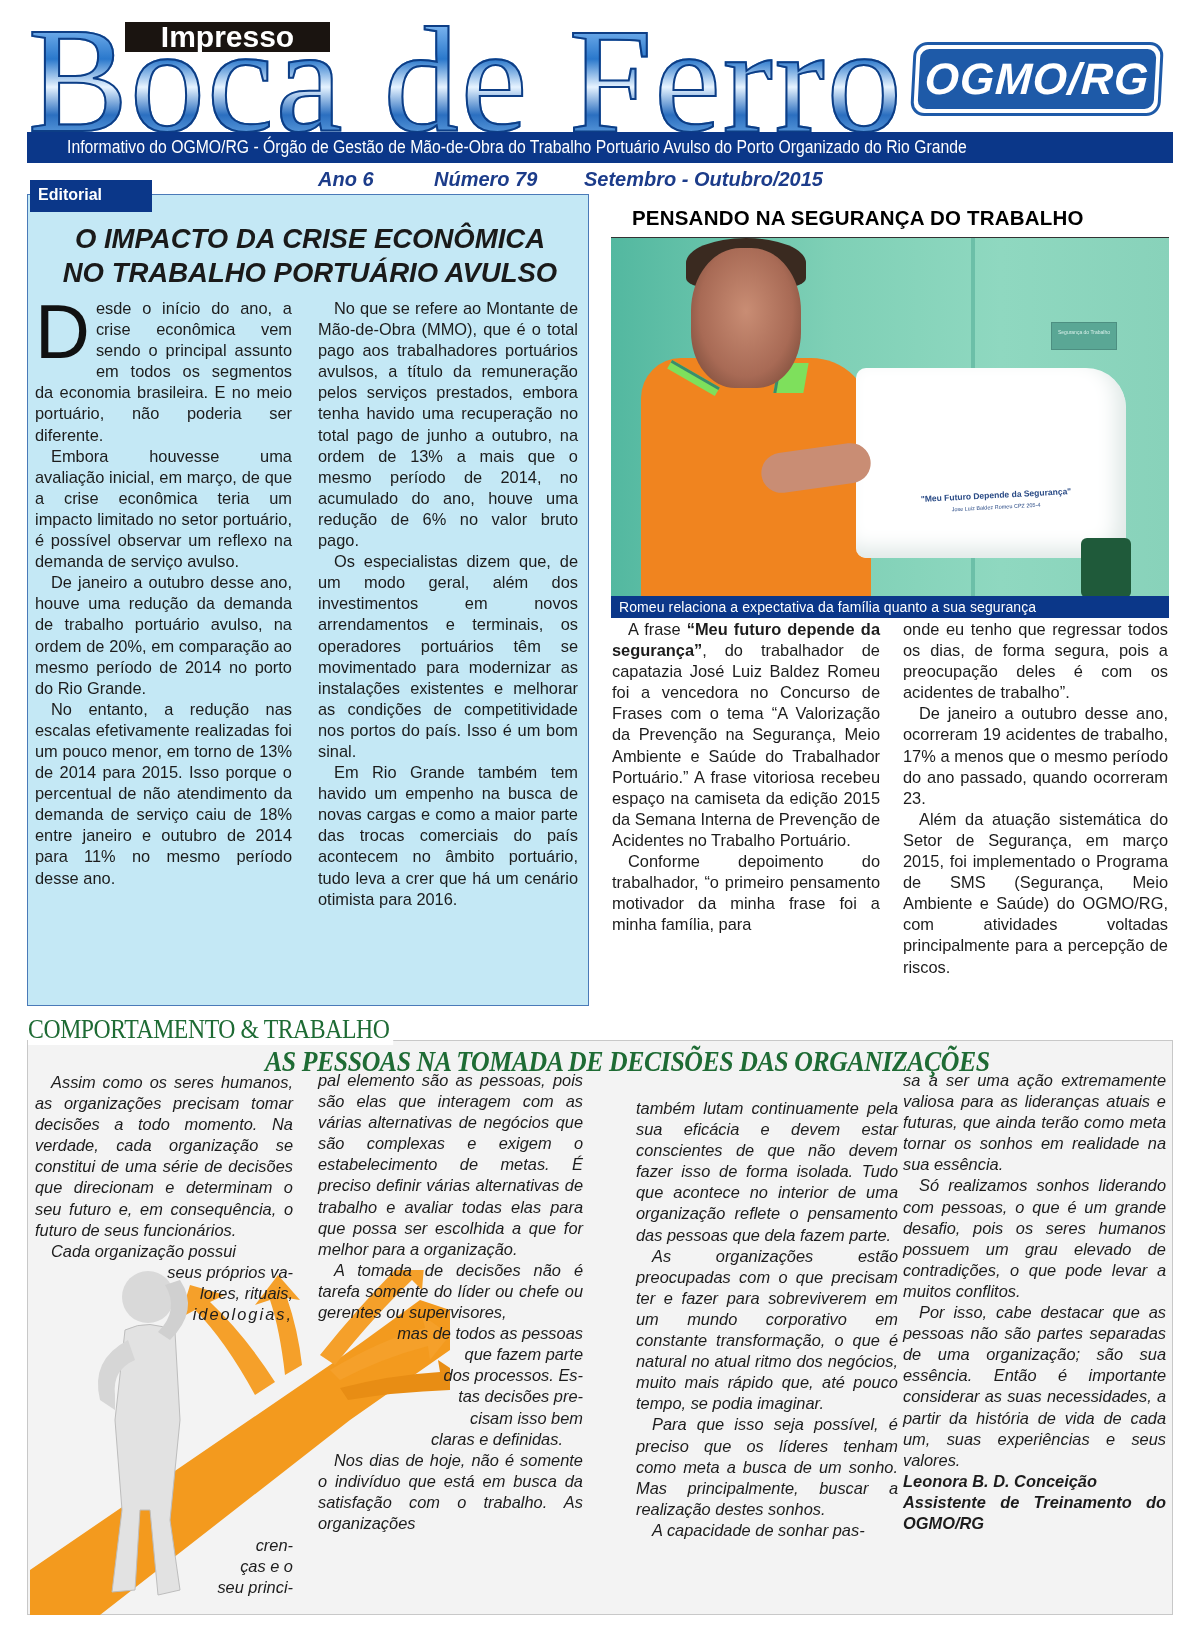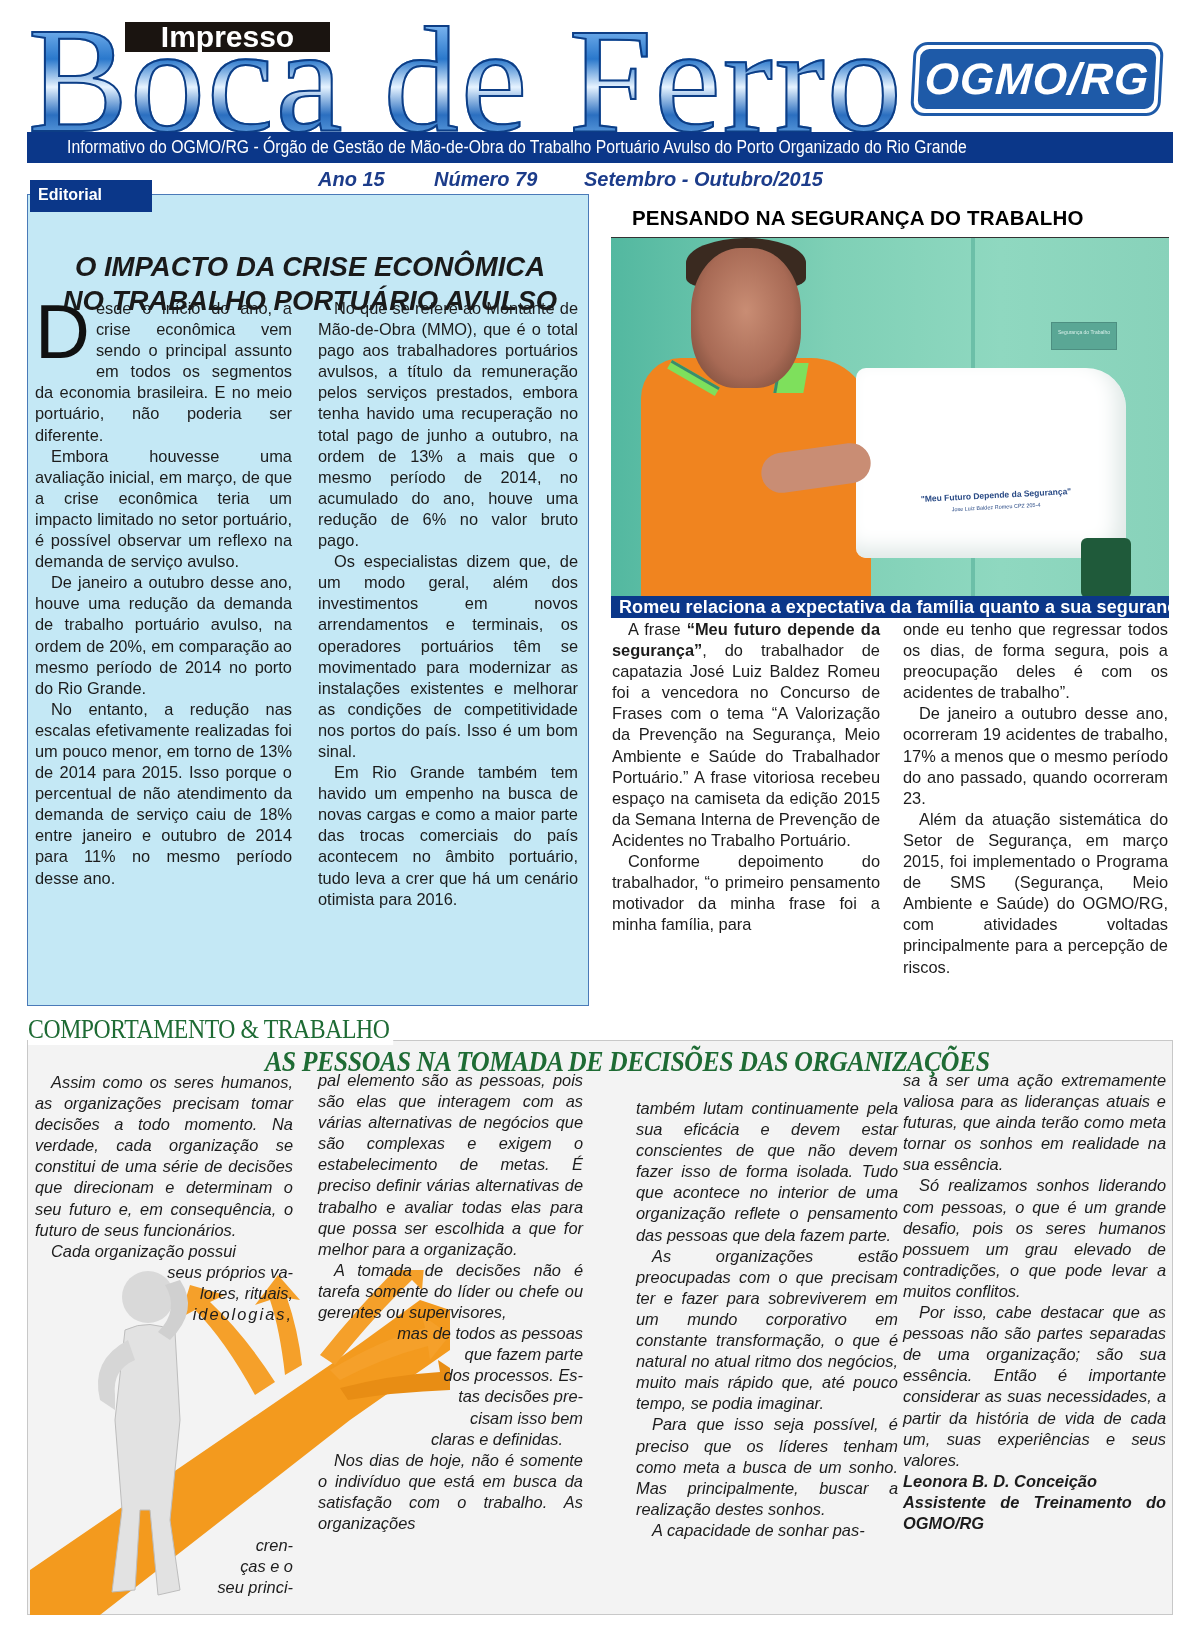--- a/index.html
+++ b/index.html
@@ -13,42 +13,42 @@
   .ogmo-logo .inner { width: 100%; height: 100%; background: #1e5aa8; border-radius: 9px; color: #fff; font-weight: bold; font-style: italic; font-size: 44px; line-height: 60px; text-align: center; letter-spacing: 1px; font-family: "Liberation Sans", sans-serif; }
   .subtitle-bar { position: absolute; left: 27px; top: 132px; width: 1146px; height: 31px; background: #0b3789; color: #fff; font-size: 17.5px; line-height: 31px; padding-left: 40px; white-space: nowrap; font-family: "Liberation Sans Narrow", "Liberation Sans", sans-serif; transform-origin: left; }
   .subtitle-bar span { display: inline-block; transform: scaleX(0.9); transform-origin: left; }
 
   .issue-line { position: absolute; top: 168px; left: 0; width: 1200px; height: 24px; color: #1c3c8a; font-weight: bold; font-style: italic; font-size: 20px; }
   .issue-line span { position: absolute; top: 0; }
 
   
   .editorial-tab { position: absolute; left: 30px; top: 180px; width: 122px; height: 32px; background: #0b3789; color: #fff; font-weight: bold; font-size: 16px; line-height: 30px; padding-left: 8px; z-index: 2; }
   .editorial-box { position: absolute; left: 27px; top: 194px; width: 562px; height: 812px; background: #c4e8f5; border: 1.5px solid #4a7ab8; }
-  .editorial-title { position: absolute; left: 30px; top: 222px; width: 560px; text-align: center; font-weight: bold; font-style: italic; font-size: 27.5px; line-height: 34px; color: #1a1a1a; margin-top: 28px; }
+  .editorial-title { position: absolute; left: 30px; top: 222px; width: 560px; text-align: center; font-weight: bold; font-style: italic; font-size: 27.5px; line-height: 34px; color: #1a1a1a; }
   .ed-col { position: absolute; font-size: 16.4px; line-height: 21.1px; text-align: justify; color: #1c1c1c; }
   .ed-col p { text-indent: 16px; }
   .ed-col p.first { text-indent: 0; }
   .dropcap { float: left; font-size: 76px; line-height: 60px; font-weight: normal; margin: 4px 6px 0 0; color: #111; }
 
   
   .safety-heading { position: absolute; left: 605px; top: 206px; width: 575px; font-weight: bold; font-size: 20.5px; color: #000000; letter-spacing: 0.2px; margin-left: 27px; }
   .photo { position: absolute; left: 611px; top: 237px; width: 558px; height: 364px; background: linear-gradient(90deg,#53b8a0 0%,#7fd0b6 40%,#8fd8c0 70%,#88d2ba 100%); overflow: hidden; border-top: 1px solid #333; }
   .photo .door-line { position: absolute; left: 360px; top: 0; width: 4px; height: 100%; background: #6cbfa8; }
   .photo .sign { position: absolute; left: 440px; top: 84px; width: 66px; height: 28px; background: #5aa795; border: 1px solid #4d8f81; color: #d8f0ea; font-size: 5px; text-align: center; padding-top: 6px; }
   .photo .head { position: absolute; left: 80px; top: 10px; width: 110px; height: 140px; background: radial-gradient(ellipse at 50% 45%, #c98d74 0%, #a86a55 60%, #6a4030 100%); border-radius: 45% 45% 40% 40%; }
   .photo .hair { position: absolute; left: 75px; top: 0px; width: 120px; height: 50px; background: #3a2a20; border-radius: 50% 50% 20% 20%; }
   .photo .shirt { position: absolute; left: 30px; top: 120px; width: 230px; height: 244px; background: #f0841f; border-radius: 40px 60px 0 0; }
   .photo .stripe1 { position: absolute; left: 55px; top: 135px; width: 55px; height: 10px; background: #7ee05c; transform: rotate(30deg); border-top: 3px solid #3a8c6c; }
   .photo .stripe2 { position: absolute; left: 165px; top: 125px; width: 30px; height: 30px; background: #7ee05c; border-left: 3px solid #3a8c6c; transform: skewX(-10deg); }
   .photo .arm { position: absolute; left: 150px; top: 210px; width: 110px; height: 40px; background: #c98d74; border-radius: 20px; transform: rotate(-8deg); }
   .photo .towel { position: absolute; left: 245px; top: 130px; width: 270px; height: 190px; background: #ffffff; border-radius: 10px 40px 20px 10px; box-shadow: inset -10px -10px 20px #dfe8e6; }
   .photo .towel-text { position: absolute; left: 300px; top: 252px; width: 170px; color: #2a4b86; font-size: 8.5px; font-weight: bold; text-align: center; transform: rotate(-3deg); }
   .photo .towel-sub { position: absolute; left: 305px; top: 266px; width: 160px; color: #2a4b86; font-size: 5.5px; text-align: center; transform: rotate(-3deg); }
   .photo .green { position: absolute; left: 470px; top: 300px; width: 50px; height: 60px; background: #1f5a3a; border-radius: 6px; }
-  .caption { position: absolute; left: 611px; top: 596px; width: 558px; height: 22px; background: #0b3789; color: #fff; font-weight: bold; font-size: 18px; line-height: 22px; padding-left: 8px; white-space: nowrap; letter-spacing: 0.1px; }
+  .caption { position: absolute; left: 611px; top: 596px; width: 558px; height: 22px; background: #0b3789; color: #fff; font-weight: normal; font-size: 14px; line-height: 22px; padding-left: 8px; white-space: nowrap; letter-spacing: 0.1px; }
   .s-col { position: absolute; font-size: 16.4px; line-height: 21.1px; text-align: justify; color: #1c1c1c; }
   .s-col p { text-indent: 16px; }
 
   
   .comp-box { position: absolute; left: 27px; top: 1040px; width: 1146px; height: 575px; background: #f3f3f3; border: 1.5px solid #c8c8c8; }
   .comp-section { position: absolute; left: 28px; top: 1014px; font-family: "Liberation Serif", serif; font-size: 27px; color: #1e6b34; background: #fff; padding-right: 4px; letter-spacing: -0.5px; transform: scaleX(0.88); transform-origin: left; white-space: nowrap; }
   .comp-title { position: absolute; left: 0; top: 1044px; width: 1200px; text-align: center; font-family: "Liberation Serif", serif; font-style: italic; font-weight: bold; font-size: 30px; color: #1e6b34; letter-spacing: -0.5px; }
   .comp-title span { display: inline-block; transform: scaleX(0.86); margin-left: 55px; }
   .c-col { position: absolute; font-size: 16.4px; line-height: 21.1px; text-align: justify; font-style: italic; color: #1c1c1c; }
   .c-col p { text-indent: 16px; }
@@ -65,21 +65,21 @@
   <div class="impresso">Impresso</div>
   <div class="ogmo-logo">
     <div class="inner">OGMO/RG</div>
   </div>
   <div class="subtitle-bar">
     <span>Informativo do OGMO/RG - Órgão de Gestão de Mão-de-Obra do Trabalho Portuário Avulso do Porto Organizado do Rio Grande</span>
   </div>
 </div>
 
 <div class="issue-line">
-  <span style="left:318px">Ano 15</span>
+  <span style="left:318px">Ano 6</span>
   <span style="left:434px">Número 79</span>
   <span style="left:584px">Setembro - Outubro/2015</span>
 </div>
 
 <div class="editorial-box"></div>
 <div class="editorial-tab">Editorial</div>
 <div class="editorial-title">
   <div>O IMPACTO DA CRISE ECONÔMICA</div>
   <div>NO TRABALHO PORTUÁRIO AVULSO</div>
 </div>

